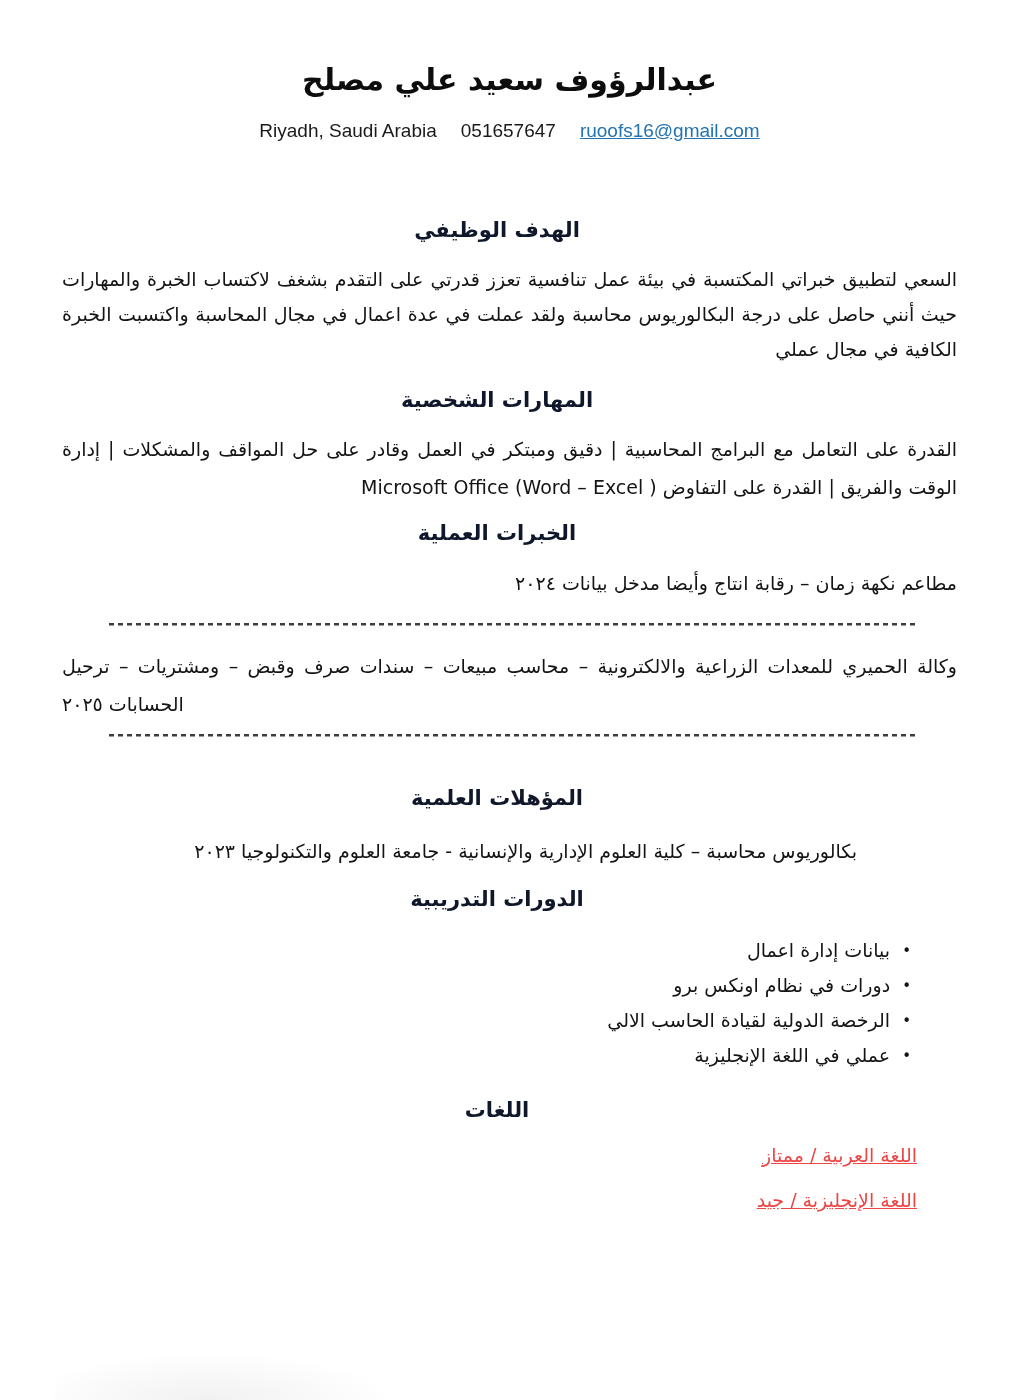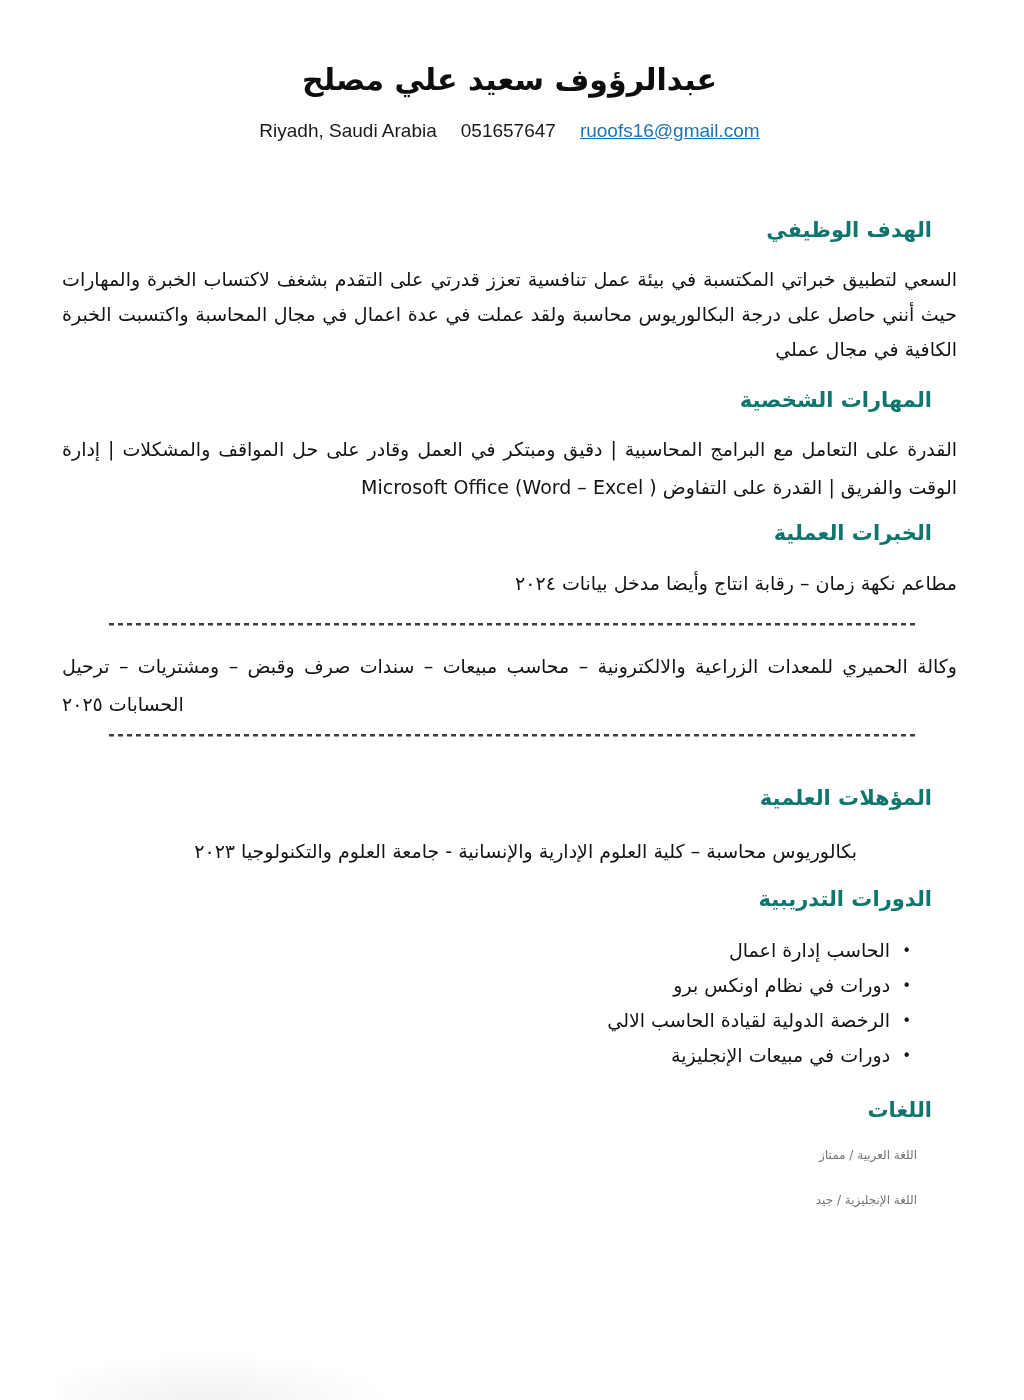--- a/index.html
+++ b/index.html
@@ -9,21 +9,21 @@
 
   
   .name{direction:rtl;text-align:center;font-size:30px;line-height:44px;font-weight:bold;
         margin:50px 0 0 0;color:#0d0d0d;}
   .contact{direction:ltr;display:flex;justify-content:center;align-items:baseline;gap:24px;
            margin-top:16px;font-size:19px;line-height:26px;
            font-family:"Liberation Sans","DejaVu Sans",sans-serif;color:#1a1a1a;}
   .contact a{text-decoration:underline;}
 
   
-  .h{font-size:21px;line-height:40px;font-weight:bold;margin:0 25px 0 0;color:#0f766e;}
+  .h{font-size:21px;line-height:40px;font-weight:bold;margin:0 25px 0 0;color:#0f172a;text-align:center;}
   .h-objective{margin-top:66px;}
   .h-skills{margin-top:13px;}
   .h-experience{margin-top:7px;}
   .h-education{margin-top:41px;}
   .h-courses{margin-top:10px;}
   .h-languages{margin-top:17px;}
 
   
   .para{margin:0;font-size:19px;color:#141414;}
   .p-objective{margin-top:12px;line-height:35px;text-align:justify;}
@@ -38,21 +38,21 @@
           background-size:100% 2.5px;background-repeat:no-repeat;background-position:center;}
   .dash-1{margin-top:22px;}
   .dash-2{margin-top:11px;}
 
   
   .bullets{margin:14px 46px 0 0;}
   .bullet-item{font-size:19px;line-height:34px;color:#141414;}
   .bullet-dot{display:inline-block;margin-left:12px;font-size:15px;vertical-align:1px;}
 
   
-  .lang-line{font-size:12px;line-height:35px;margin:0 40px 0 0;color:#737373;white-space:nowrap;}
+  .lang-line{font-size:19px;line-height:35px;margin:0 40px 0 0;color:#ef4444;white-space:nowrap;text-decoration:underline;}
   .lang-1{margin-top:8px;}
   .lang-2{margin-top:10px;}
 
   
   .smudge{position:absolute;left:55px;bottom:-12px;width:340px;height:60px;
           background:radial-gradient(ellipse at 45% 80%,rgba(60,60,60,0.07),rgba(60,60,60,0.0) 70%);
           pointer-events:none;}
 </style>
 </head>
 <body>
@@ -87,30 +87,30 @@
 
   <section>
     <h2 class="h h-education">المؤهلات العلمية</h2>
     <p class="para p-education">بكالوريوس محاسبة – كلية العلوم الإدارية والإنسانية - جامعة العلوم والتكنولوجيا ٢٠٢٣</p>
   </section>
 
   <section>
     <h2 class="h h-courses">الدورات التدريبية</h2>
     <div class="bullets">
       <div class="bullet-item">
-        <span class="bullet-dot">•</span><span>الحاسب إدارة اعمال</span>
+        <span class="bullet-dot">•</span><span>بيانات إدارة اعمال</span>
       </div>
       <div class="bullet-item">
         <span class="bullet-dot">•</span><span>دورات في نظام اونكس برو</span>
       </div>
       <div class="bullet-item">
         <span class="bullet-dot">•</span><span>الرخصة الدولية لقيادة الحاسب الالي</span>
       </div>
       <div class="bullet-item">
-        <span class="bullet-dot">•</span><span>دورات في مبيعات الإنجليزية</span>
+        <span class="bullet-dot">•</span><span>عملي في اللغة الإنجليزية</span>
       </div>
     </div>
   </section>
 
   <section>
     <h2 class="h h-languages">اللغات</h2>
     <p class="para lang-line lang-1">اللغة العربية /  ممتاز</p>
     <p class="para lang-line lang-2">اللغة الإنجليزية  /  جيد</p>
   </section>
 

